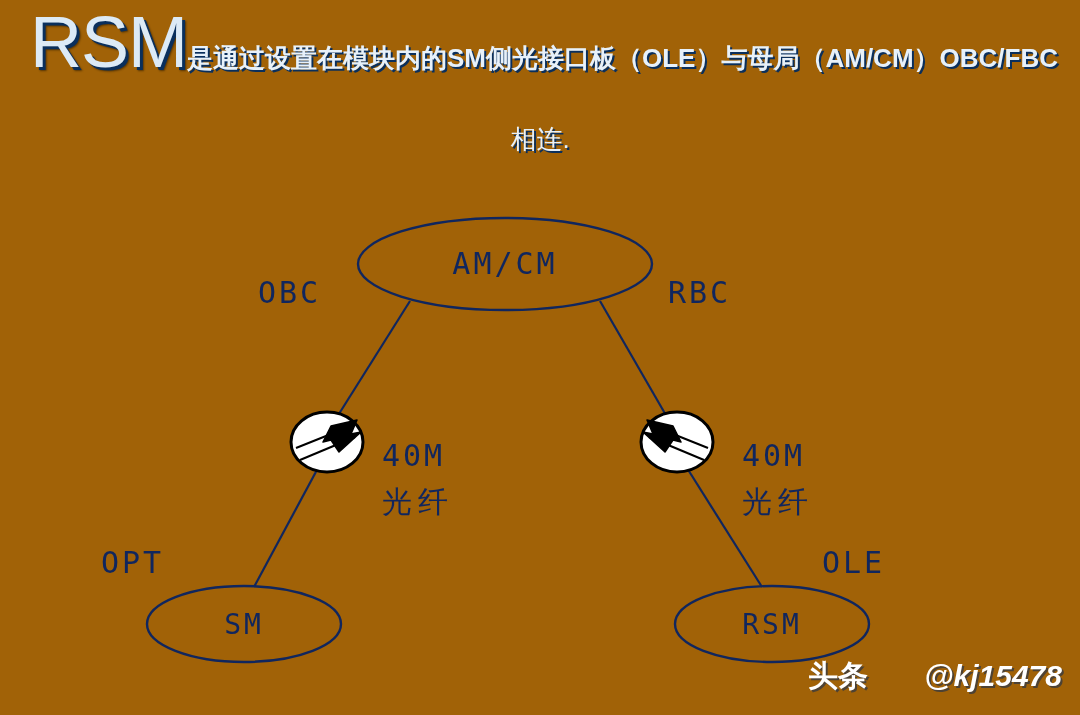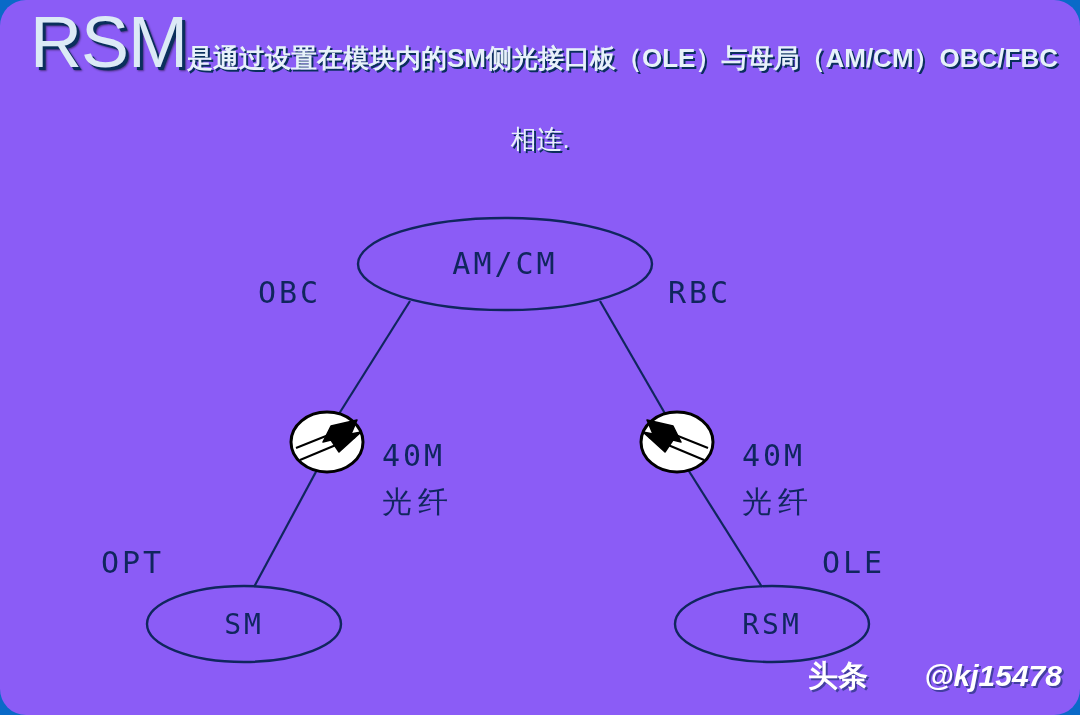--- a/index.html
+++ b/index.html
@@ -13,23 +13,22 @@
     overflow: hidden;
     font-family: "Liberation Sans", sans-serif;
     position: relative;
   }
 
   #slide {
     position: absolute;
     left: 0; top: 0;
     width: 1080px;
     height: 715px;
-    background: #8b5cf6;
+    background: #a16207;
     overflow: hidden;
-    border-radius: 26px;
   }
 
   
   .heading-block {
     position: absolute;
     left: 0;
     top: 0;
     width: 1080px;
     height: 180px;
     pointer-events: none;

